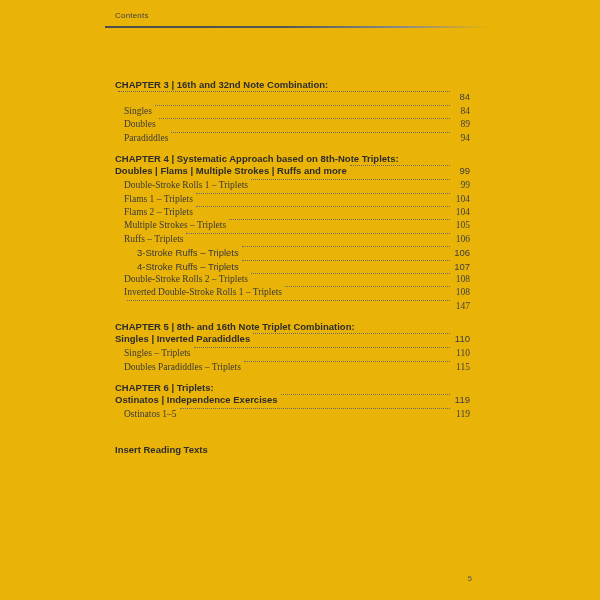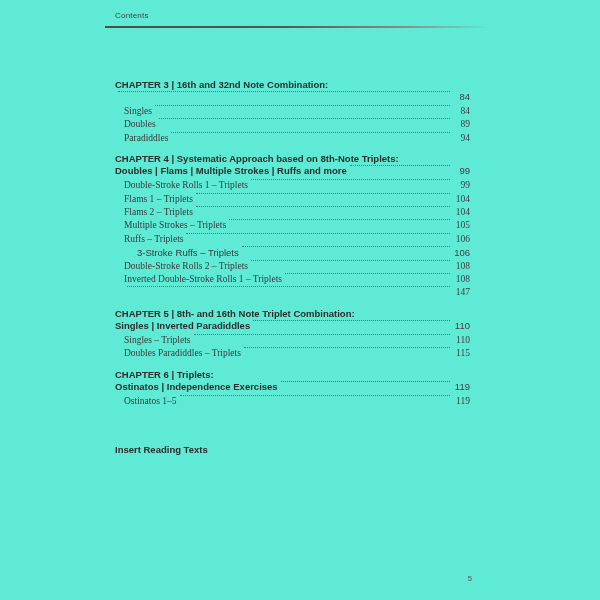--- a/index.html
+++ b/index.html
@@ -5,21 +5,21 @@
   html, body {
     margin: 0;
     padding: 0;
     background: #ffffff;
     font-family: "Liberation Sans", sans-serif;
   }
   .page {
     position: relative;
     width: 600px;
     height: 600px;
-    background: #5eead4;
+    background: #eab308;
     color: #3a3a3a;
     overflow: hidden;
   }
   .header-label {
     position: absolute;
     left: 115px;
     top: 11px;
     font-size: 8px;
     letter-spacing: 0.2px;
     color: #3f3f3f;
@@ -155,20 +155,25 @@
         <div class="row entry lvl1">
           <span class="label">Ruffs – Triplets</span>
           <span class="dots"></span>
           <span class="pg">106</span>
         </div>
         <div class="row entry lvl2">
           <span class="label">3-Stroke Ruffs – Triplets</span>
           <span class="dots"></span>
           <span class="pg">106</span>
         </div>
+        <div class="row entry lvl2">
+          <span class="label">4-Stroke Ruffs – Triplets</span>
+          <span class="dots"></span>
+          <span class="pg">107</span>
+        </div>
         <div class="row entry lvl1">
           <span class="label">Double-Stroke Rolls 2 – Triplets</span>
           <span class="dots"></span>
           <span class="pg">108</span>
         </div>
         <div class="row entry lvl1">
           <span class="label">Inverted Double-Stroke Rolls 1 – Triplets</span>
           <span class="dots"></span>
           <span class="pg">108</span>
         </div>

